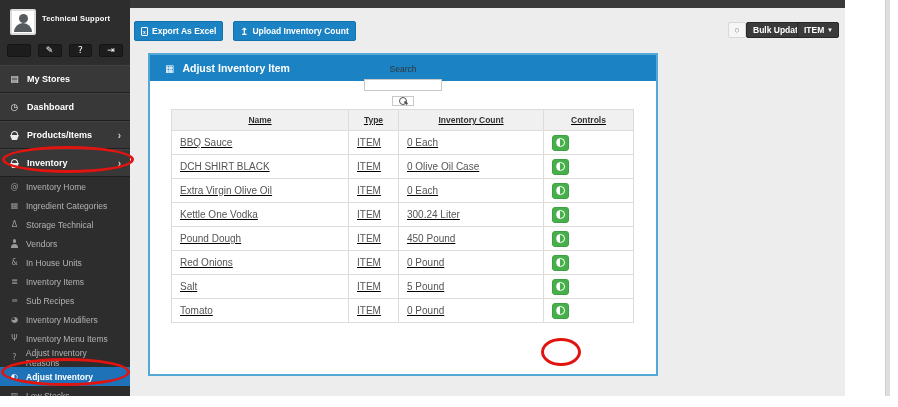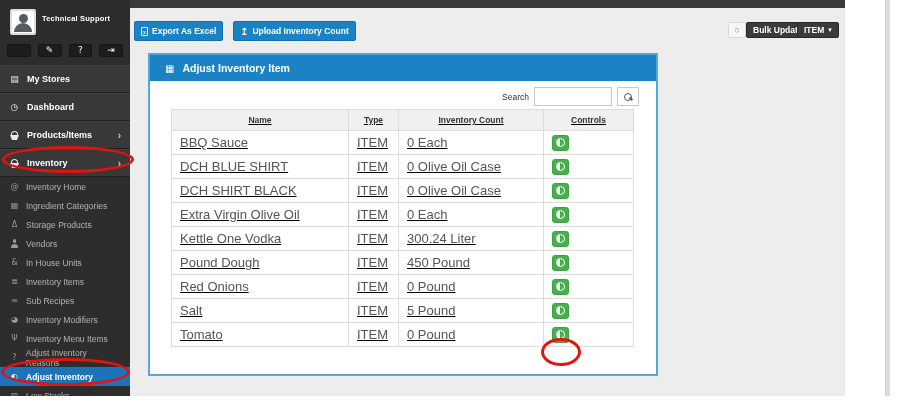--- a/index.html
+++ b/index.html
@@ -54,30 +54,30 @@
   .btn-dark { position:absolute; height:16px; background:#3b3b3b; color:#fff; border:1px solid #282828; border-radius:2px;
               font-size:8.5px; font-weight:bold; display:flex; align-items:center; gap:4px; padding:0 6px; cursor:pointer; }
   .caret { font-size:7px; font-family:"DejaVu Sans",sans-serif; }
 
   
   .panel { position:absolute; left:18px; top:45px; width:510px; height:323px; background:#fff; border:2px solid #54a8d6; }
   .panel-header { height:26px; background:#1b83c4; color:#fff; display:flex; align-items:center; gap:8px;
                   padding:0 15px; font-size:10.5px; font-weight:bold; }
   .panel-header .grid-ic { font-family:"DejaVu Sans",sans-serif; font-size:10px; font-weight:normal; }
   .search-row { display:flex; justify-content:flex-end; align-items:center; gap:5px; margin:6px 17px 3px; height:19px;
-                font-size:8.5px; color:#333; }
+                font-size:8.5px; color:#333;flex-direction:column; }
   .search-input { width:78px; height:19px; border:1px solid #c8c8c8; font-size:8.5px; padding:0 4px; background:#fff; }
   .search-btn { width:22px; height:19px; background:#fff; border:1px solid #c8c8c8; display:flex; align-items:center; justify-content:center; cursor:pointer; }
   .mag { position:relative; width:8px; height:8px; }
   .mag::before { content:""; position:absolute; left:0; top:0; width:6px; height:6px; border:1.4px solid #555; border-radius:50%; }
   .mag::after { content:""; position:absolute; right:0; bottom:0; width:1.6px; height:4px; background:#555; transform:rotate(-45deg); }
 
   table.inv { border-collapse:collapse; margin:0 21px; width:462px; table-layout:fixed;text-decoration:underline; }
   table.inv th { height:21px; background:#f0f0f0; border:1px solid #dcdcdc; color:#333; font-size:8.5px; font-weight:bold; text-align:center; }
-  table.inv td { height:24px; border:1px solid #dcdcdc; color:#555; font-size:13px; padding:0 8px; background:#fff; }
+  table.inv td { height:24px; border:1px solid #dcdcdc; color:#555; font-size:10px; padding:0 8px; background:#fff; }
   .adjust-btn { width:17px; height:16px; background:#47b04b; border:1px solid #3da041; border-radius:3px;
                 display:flex; align-items:center; justify-content:center; cursor:pointer; }
   .half-dot { width:9px; height:9px; border:1px solid #fff; border-radius:50%;
               background:linear-gradient(90deg,#fff 50%,rgba(255,255,255,0) 50%); }
 
   
   .right-gap { position:absolute; left:845px; top:0; width:53px; height:407px; background:#fff; }
   .scroll-line { position:absolute; left:40px; top:0; width:5px; height:407px; background:#dedede; border-left:1px solid #cfcfcf; }
 
   
@@ -136,21 +136,21 @@
         <div class="s-sub">
           <span class="ic ic-home">@</span>
           <span>Inventory Home</span>
         </div>
         <div class="s-sub">
           <span class="ic ic-grid">▦</span>
           <span>Ingredient Categories</span>
         </div>
         <div class="s-sub">
           <span class="ic ic-flask">Δ</span>
-          <span>Storage Products</span>
+          <span>Storage Technical</span>
         </div>
         <div class="s-sub">
           <span class="ic ic-person"></span>
           <span>Vendors</span>
         </div>
         <div class="s-sub">
           <span class="ic ic-units">&amp;</span>
           <span>In House Units</span>
         </div>
         <div class="s-sub">
@@ -243,30 +243,20 @@
               <td>BBQ Sauce</td>
               <td>ITEM</td>
               <td>0 Each</td>
               <td>
                 <button class="adjust-btn">
                   <span class="half-dot"></span>
                 </button>
               </td>
             </tr>
             <tr>
-              <td>DCH BLUE SHIRT</td>
-              <td>ITEM</td>
-              <td>0 Olive Oil Case</td>
-              <td>
-                <button class="adjust-btn">
-                  <span class="half-dot"></span>
-                </button>
-              </td>
-            </tr>
-            <tr>
               <td>DCH SHIRT BLACK</td>
               <td>ITEM</td>
               <td>0 Olive Oil Case</td>
               <td>
                 <button class="adjust-btn">
                   <span class="half-dot"></span>
                 </button>
               </td>
             </tr>
             <tr>

